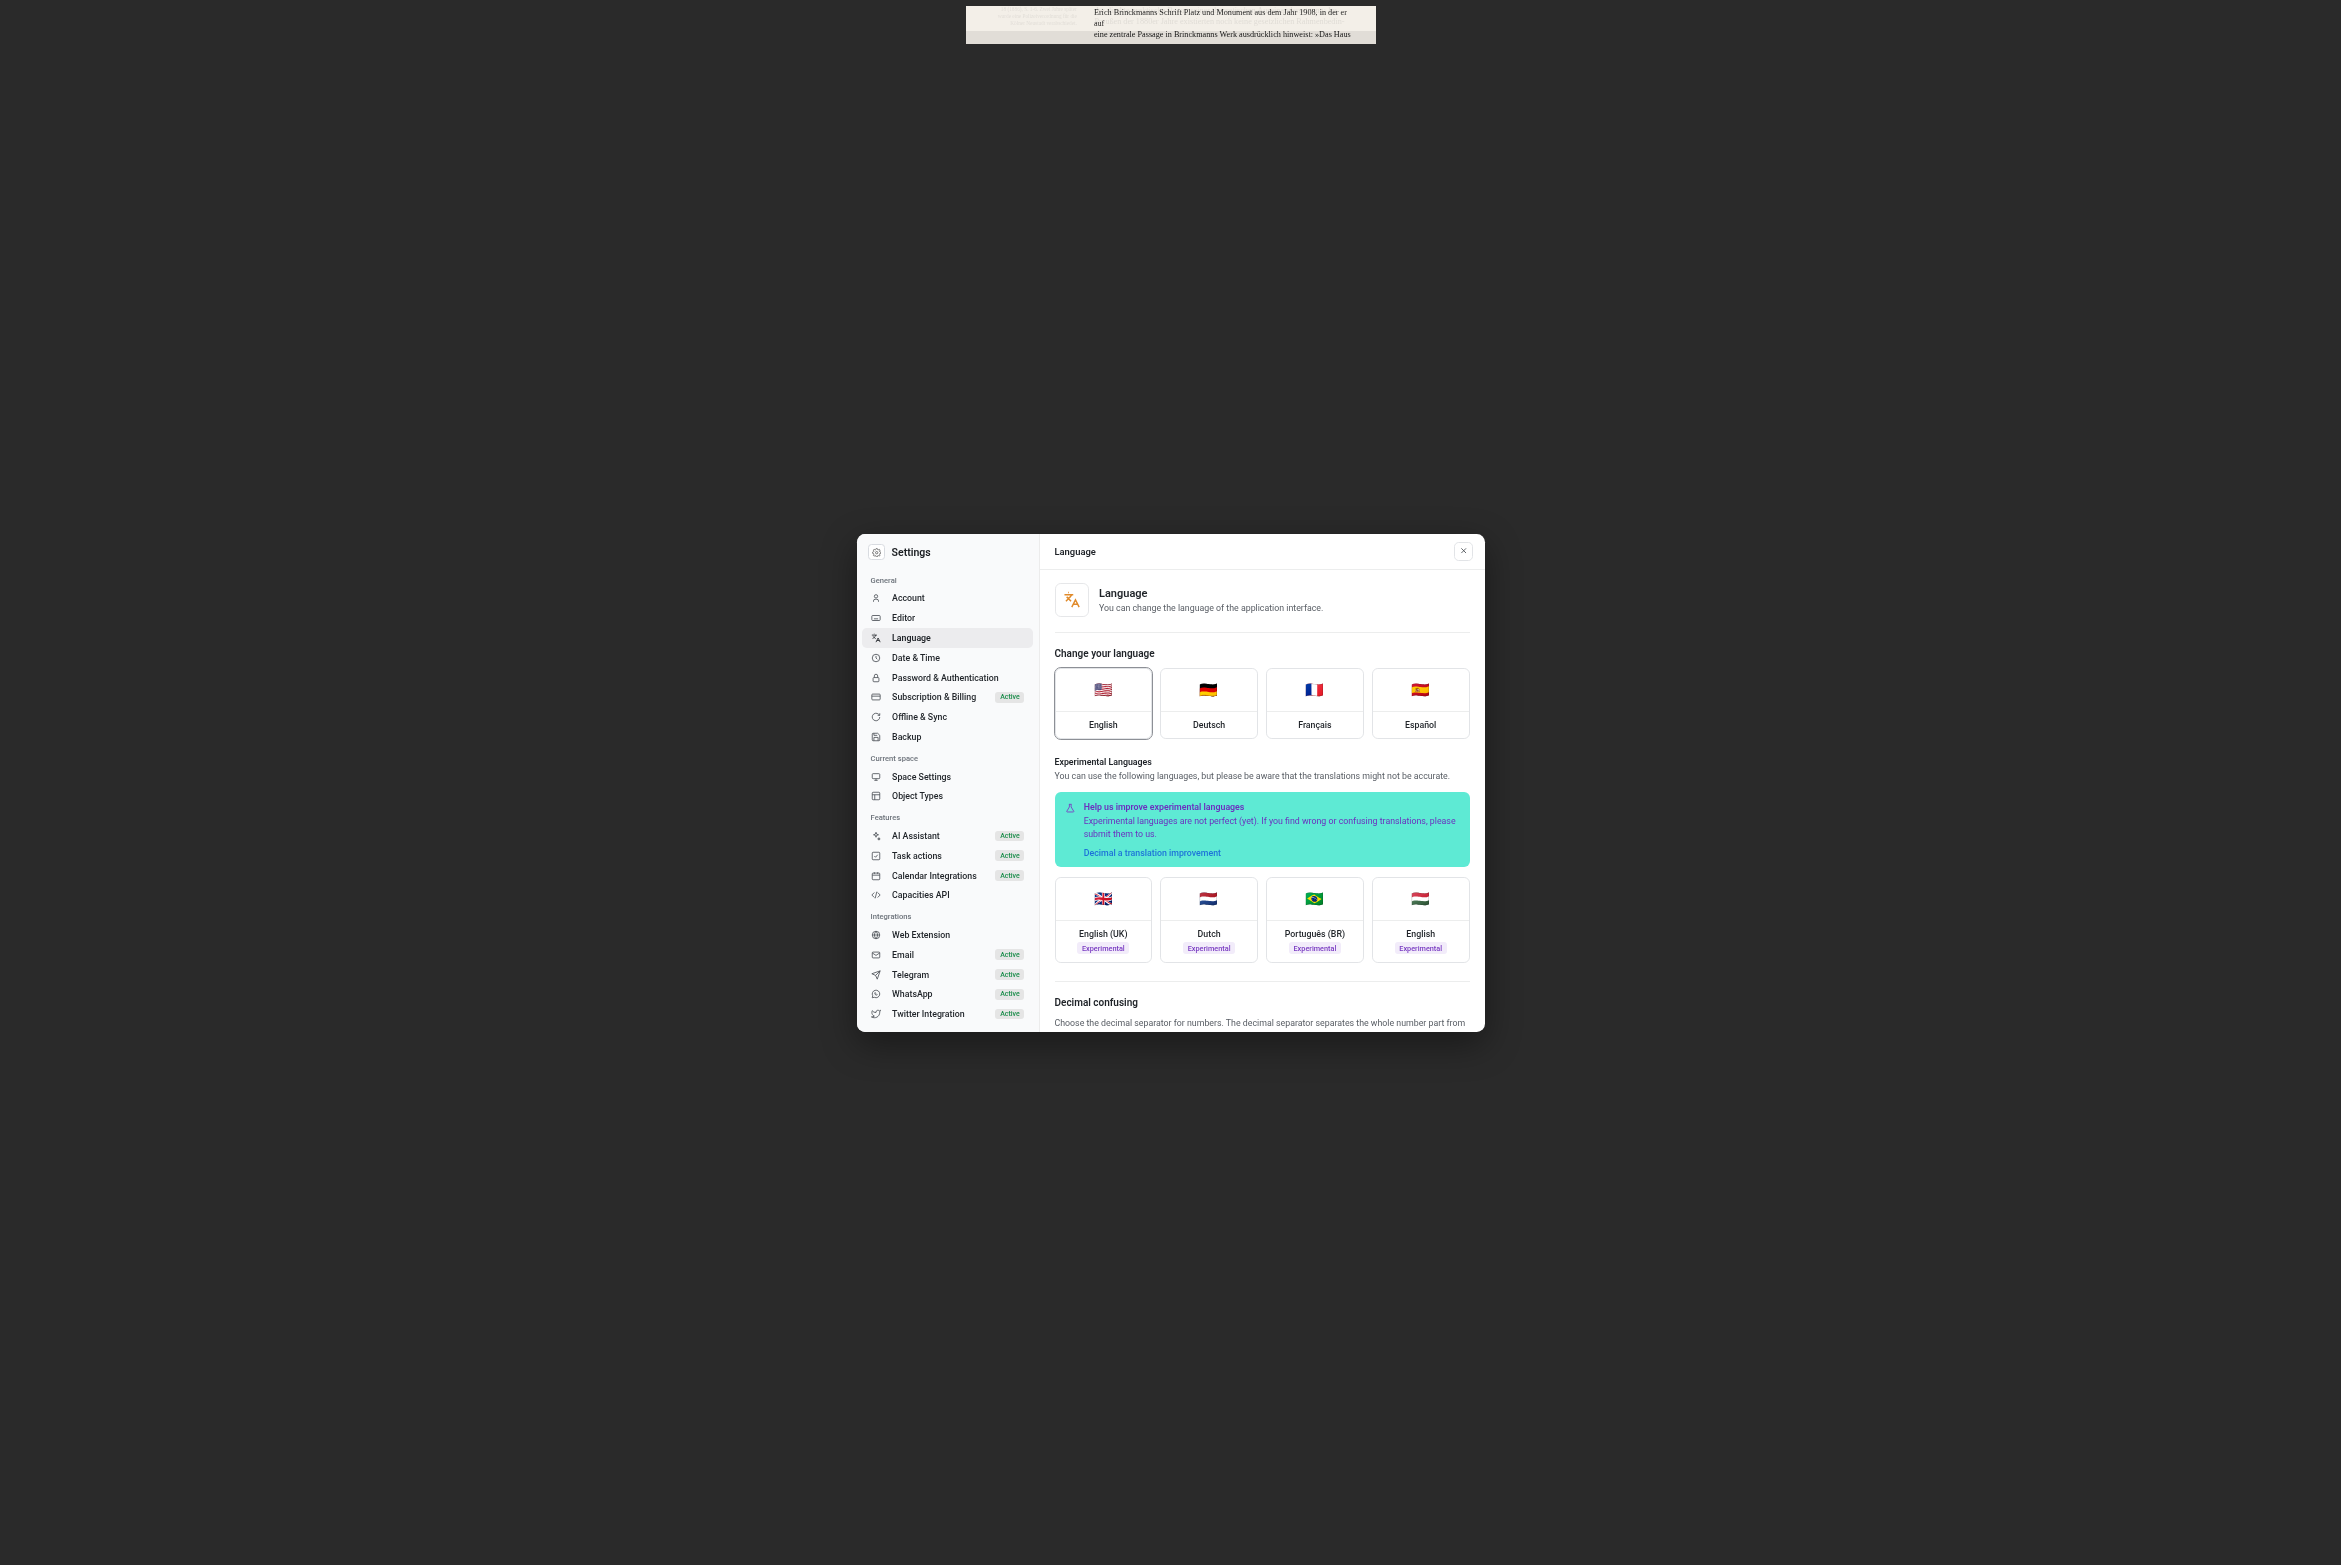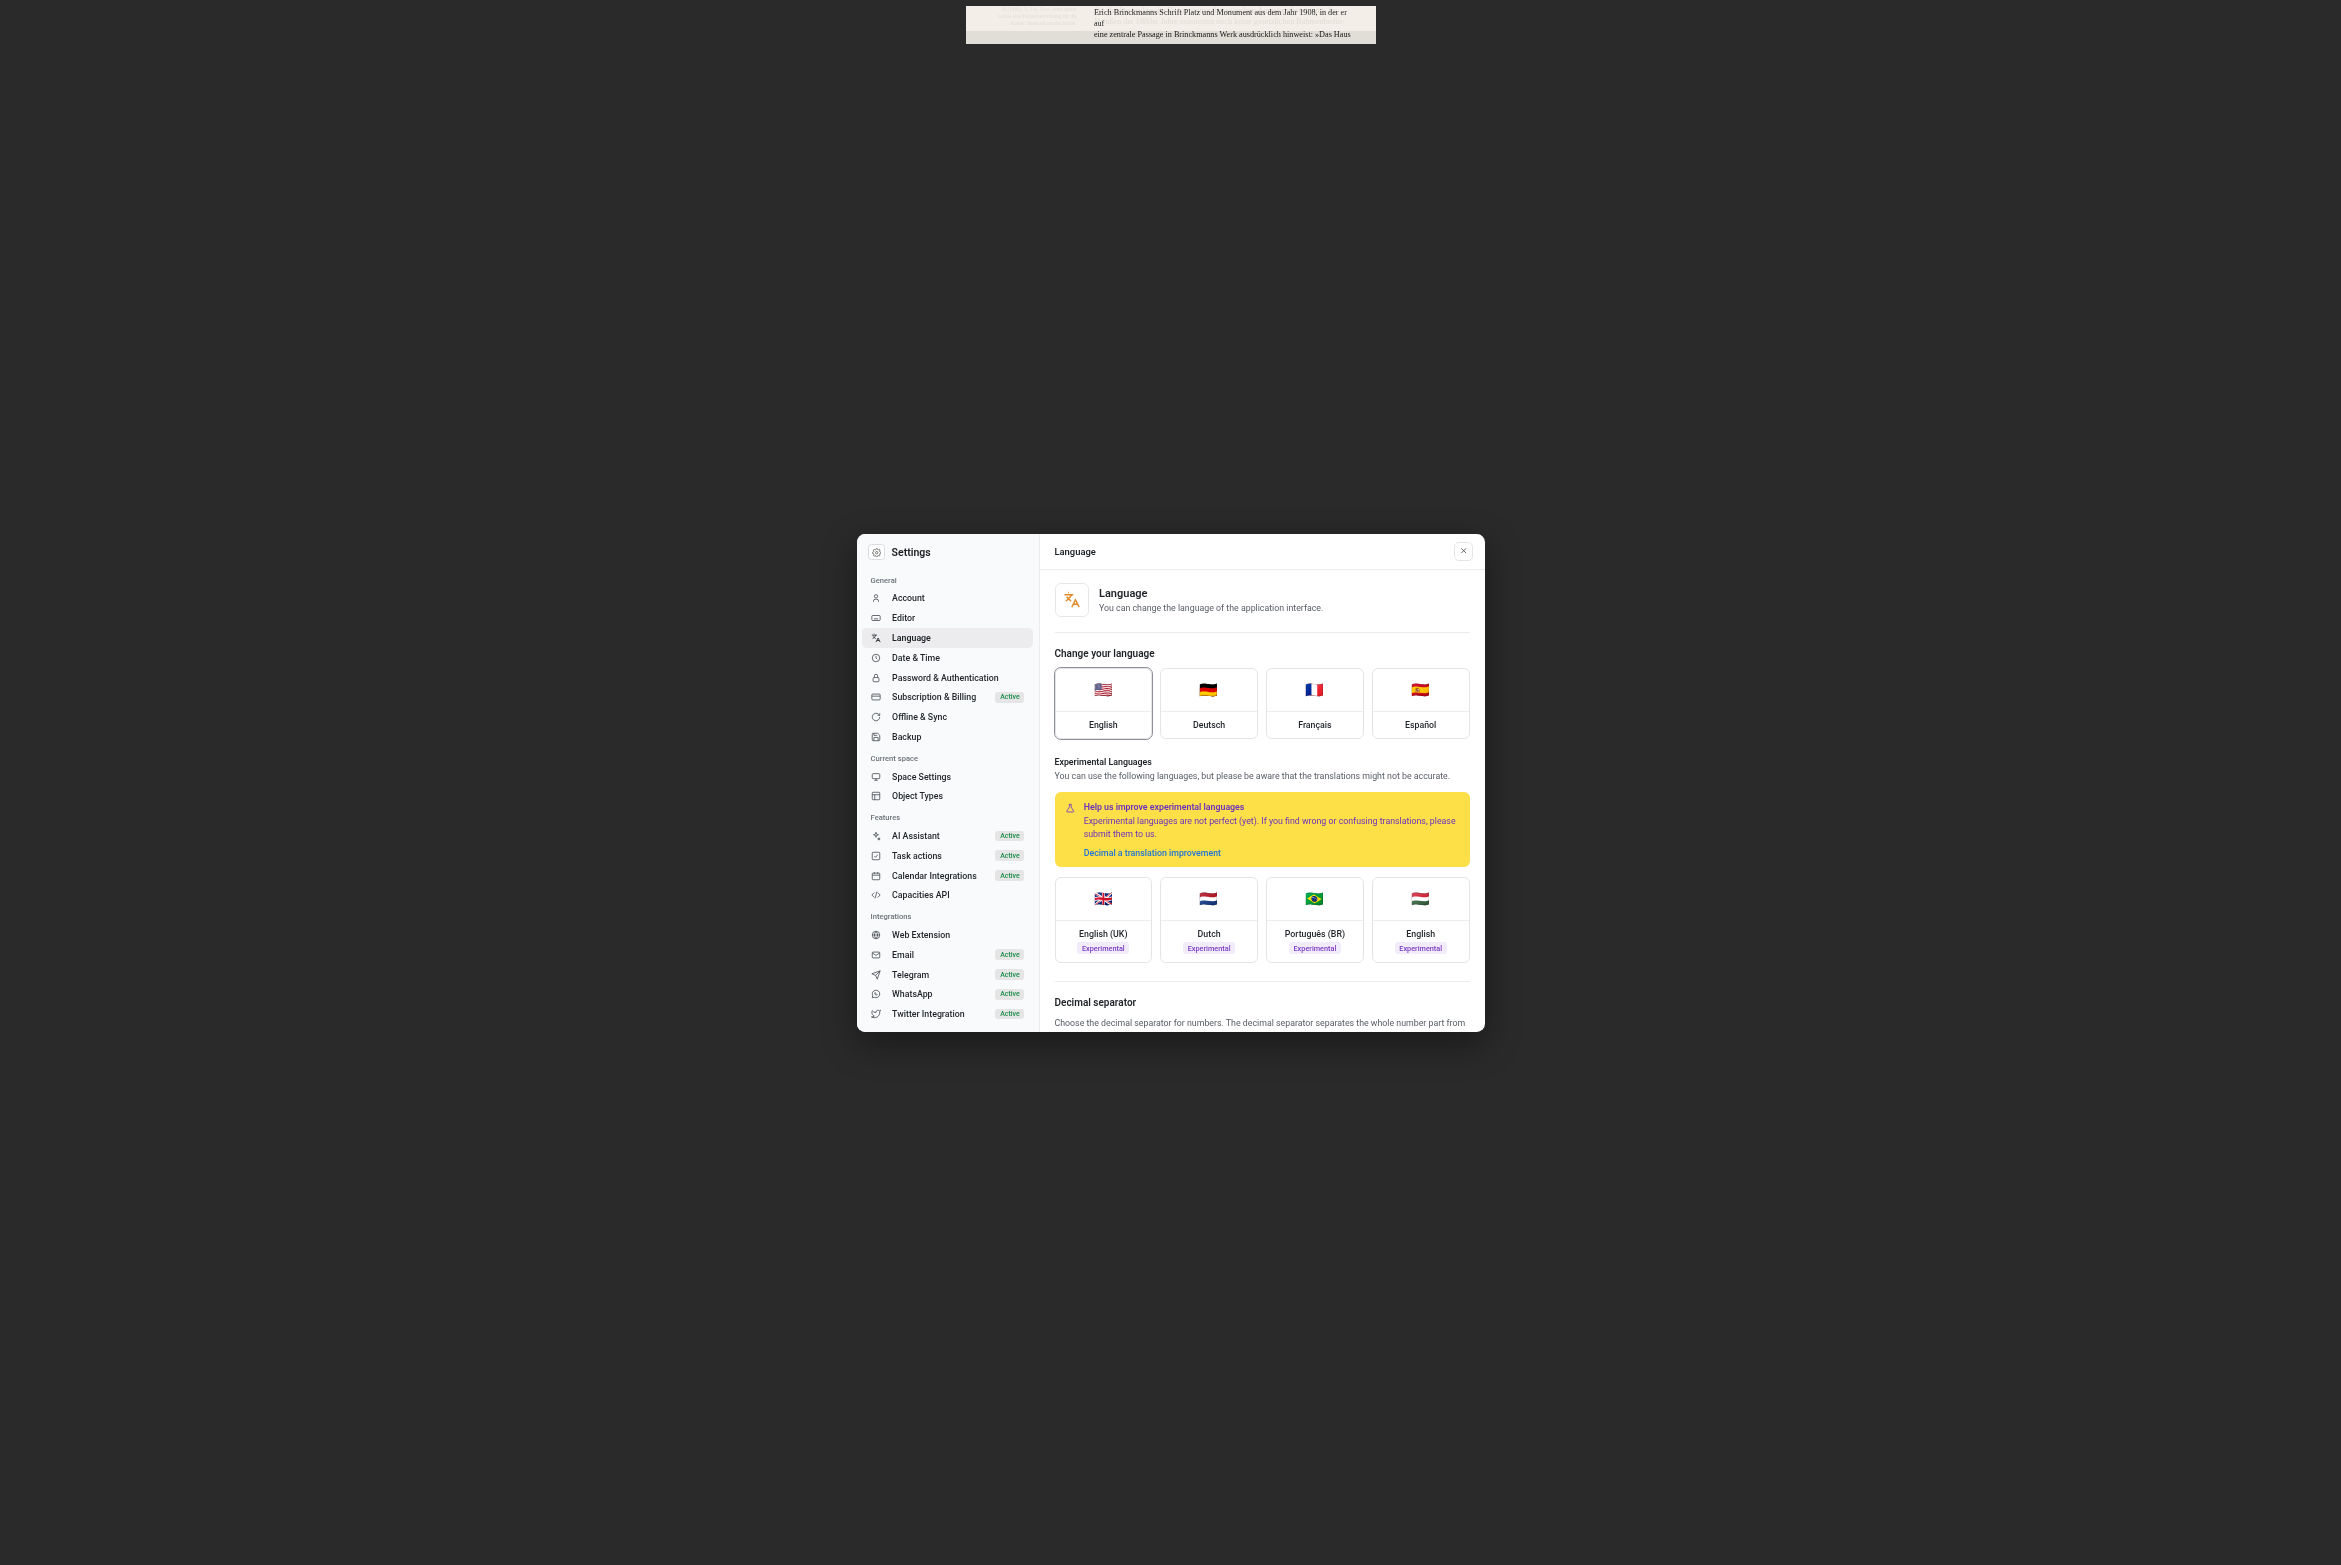--- a/index.html
+++ b/index.html
@@ -237,21 +237,21 @@
     font-size: 7.3px;
     font-weight: 500;
     color: #7a3cc2;
     background: #f2ecfa;
     padding: 1.2px 4.7px;
     border-radius: 2.9px;
     text-align: right;
   }
 
   .callout {
-    background: #fde047;
+    background: #5eead4;
     border-radius: 5.9px;
     padding: 9.4px 10.5px;
     display: flex;
     gap: 8.2px;
     margin-bottom: 10.5px;
   }
   .callout-icon {
     color: #7a3cc2;
     flex-shrink: 0;
     padding-top: 1.2px;
@@ -619,18 +619,18 @@
           <div class="lang-flag">🇭🇺</div>
           <div class="lang-name-row">
             <span class="lang-name">English</span>
             <span class="badge-exp">Experimental</span>
           </div>
         </div>
       </div>
 
       <hr class="divider">
 
-      <div class="section-h">Decimal separator</div>
+      <div class="section-h">Decimal confusing</div>
       <div class="section-desc">Choose the decimal separator for numbers. The decimal separator separates the whole number part from the fractional part.</div>
     </div>
   </main>
 </div>
 
 
 </body></html>

